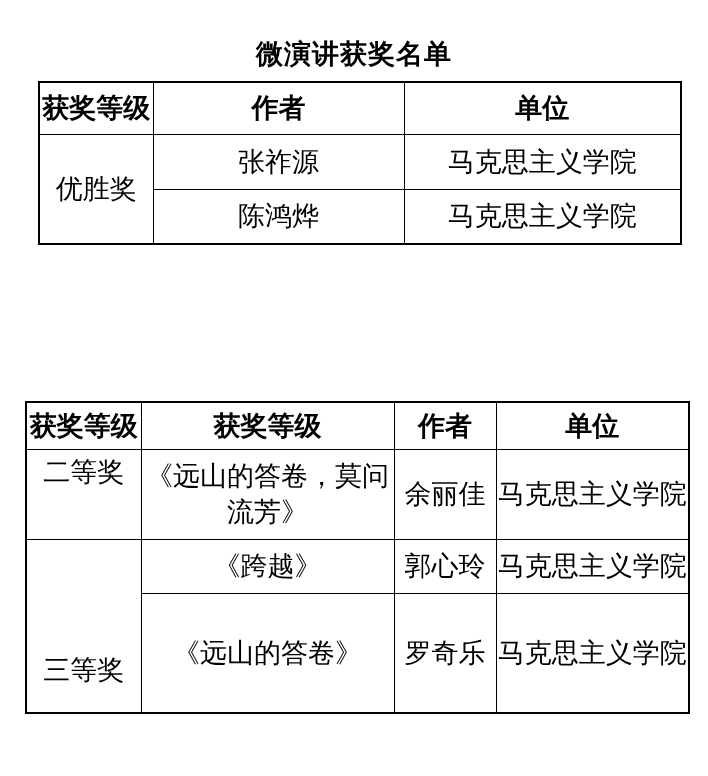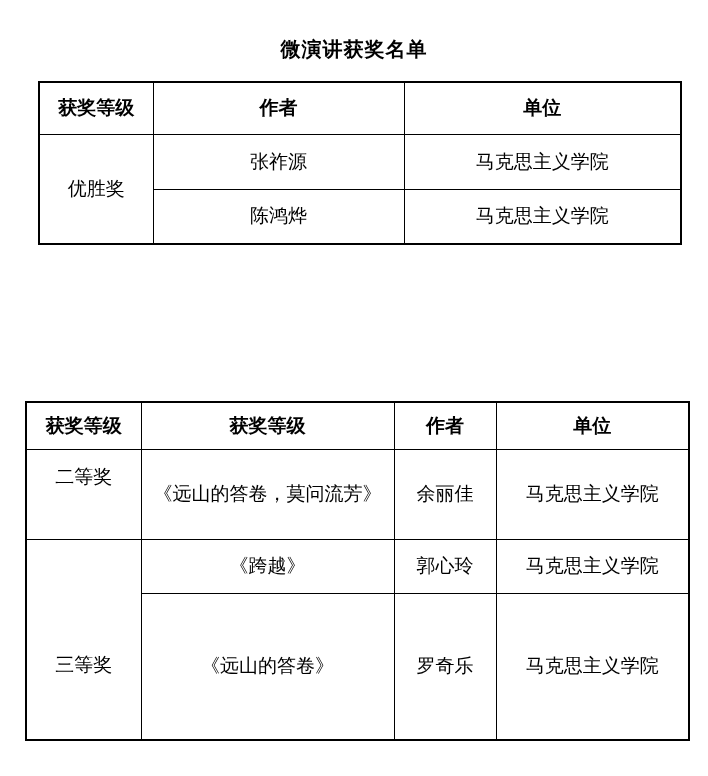--- a/index.html
+++ b/index.html
@@ -17,21 +17,21 @@
     height: 776px;
     background: #ffffff;
     overflow: hidden;
   }
   .doc-title-1 {
     position: absolute;
     top: 36px;
     left: 0;
     width: 708px;
     text-align: center;
-    font-size: 20px;
+    font-size: 27px;
     font-weight: bold;
     font-family: "DejaVu Serif", "Liberation Serif", serif;
     letter-spacing: 1px;
   }
   .doc-title-2 {
     position: absolute;
     top: 330px;
     left: 0;
     width: 708px;
     text-align: center;
@@ -43,21 +43,21 @@
     position: absolute;
     border-collapse: collapse;
     table-layout: fixed;
     border: 2px solid #000000;
     background: #ffffff;
   }
   table.award-table td, table.award-table th {
     border: 1px solid #000000;
     text-align: center;
     vertical-align: middle;
-    font-size: 19px;
+    font-size: 27px;
     font-weight: normal;
     padding: 0;
     overflow: hidden;
     font-family: "DejaVu Serif", "Liberation Serif", serif;
   }
   table.award-table th {
     font-weight: bold;
   }
   #table1 {
     left: 38px;
@@ -67,25 +67,25 @@
   #table1 tr.hdr   { height: 52px; }
   #table1 tr.row   { height: 55px; }
   #table2 {
     left: 25px;
     top: 401px;
     width: 663px;
   }
   #table2 tr.hdr  { height: 47px; }
   #table2 tr.r1   { height: 90px; }
   #table2 tr.r2   { height: 54px; }
-  #table2 tr.r3   { height: 147px; border-radius: 16px; }
+  #table2 tr.r3   { height: 120px; border-radius: 16px; }
   
   #table2 td.award-top {
     vertical-align: top;
-    padding-top: 14px;
+    padding-top: 4px;
     text-align: center;
   }
   #table2 td.award-low {
     vertical-align: top;
     padding-top: 112px;
   }
 </style>
 </head>
 <body>
 

